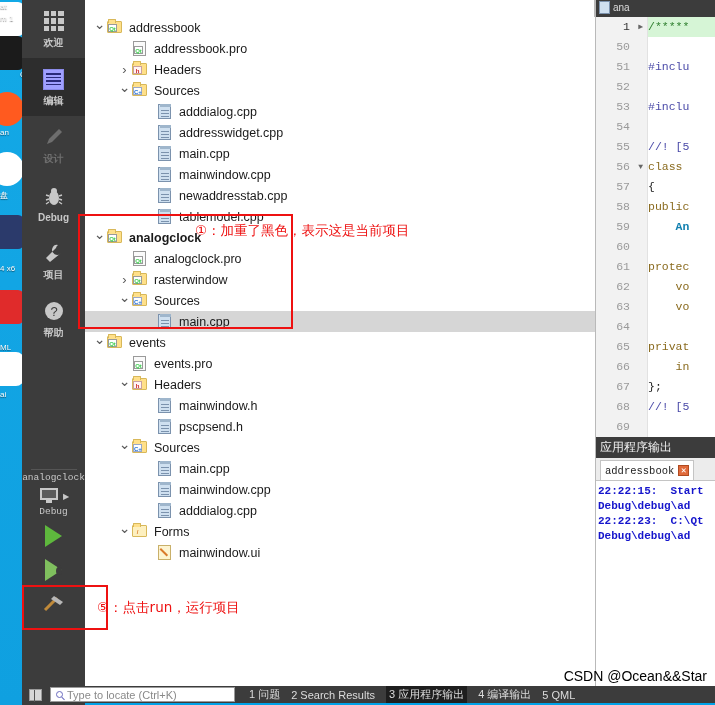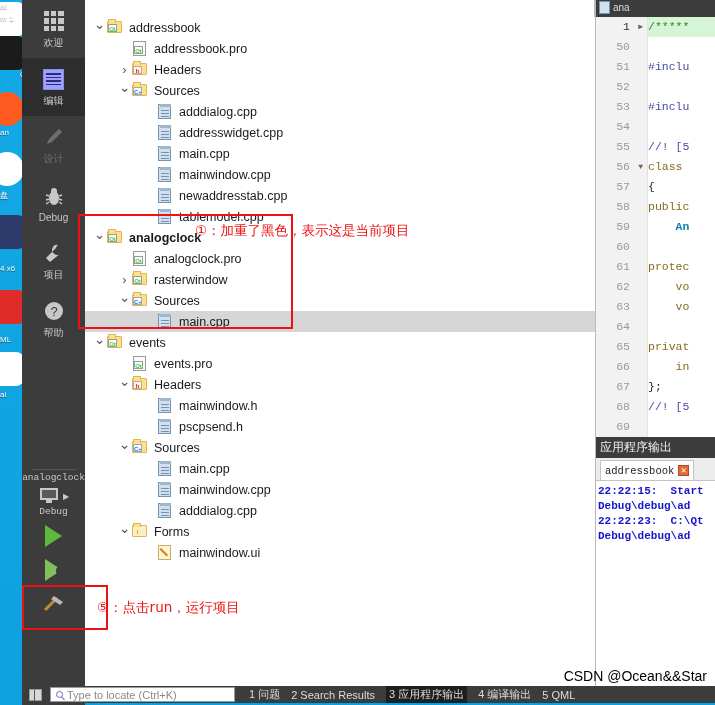--- a/index.html
+++ b/index.html
@@ -31,21 +31,21 @@
     background:#3c3c3c;
   }
   .mode{
     position:relative; width:63px; height:58px;
     display:flex; flex-direction:column; align-items:center; justify-content:center;
     color:#c8c8c8; font-size:10px; cursor:pointer;
   }
   .mode.active{ background:#2d2d2d; }
   .mode.dim{ color:#6e6e6e; }
   .mode .mi{ height:26px; display:flex; align-items:center; justify-content:center; }
-  .mode .mlab{ margin-top:2px; letter-spacing:0px; }
+  .mode .mlab{ margin-top:2px; letter-spacing:0px;font-weight:bold; }
 
   .grid9{ width:20px;height:20px; display:grid; grid-template-columns:repeat(3,1fr);
           grid-template-rows:repeat(3,1fr); gap:2px; }
   .grid9 i{ background:#c8c8c8; display:block; }
   .editsq{ width:21px;height:21px;background:#a0a0ff;border:1px solid #8a8ae8;
            display:flex;flex-direction:column;justify-content:center;gap:2px;padding:3px 2px;}
   .editsq i{ display:block; height:1.5px; background:#2b2b7a; }
 
   .mb-sep{ width:46px; height:1px; background:#555; margin:6px auto 2px auto; }
   .kitname{ text-align:center; color:#c8c8c8; font-size:9.5px;
@@ -190,21 +190,21 @@
     <div class="dk-ico" style="top:36px;background:#1b1b1b;"></div>
     <div class="dk-lbl" style="top:70px;padding-left:20px;">QQ</div>
     <div class="dk-ico" style="top:92px;background:#ff5a1f;border-radius:50%;"></div>
     <div class="dk-lbl" style="top:128px;">an</div>
     <div class="dk-ico" style="top:152px;background:#ffffff;border-radius:50%;"></div>
     <div class="dk-lbl" style="top:190px;">盘</div>
     <div class="dk-ico" style="top:215px;background:#2b3a6b;"></div>
     <div class="dk-lbl" style="top:252px;margin-top:48px;">DE</div>
     <div class="dk-lbl" style="top:264px;">4 x6</div>
     <div class="dk-ico" style="top:290px;background:#e02b2b;"></div>
-    <div class="dk-lbl" style="top:335px;">ML</div>
+    <div class="dk-lbl" style="top:343px;">ML</div>
     <div class="dk-ico" style="top:352px;background:#ffffff;border-radius:8px;"></div>
     <div class="dk-lbl" style="top:390px;">ai</div>
 
   </div>
 
   <div class="modebar">
 
     <div class="mode">
       <div class="mi">
         <div class="grid9">

